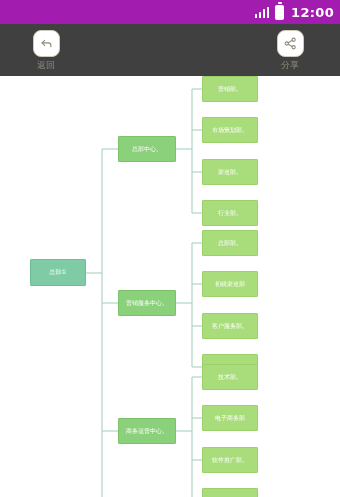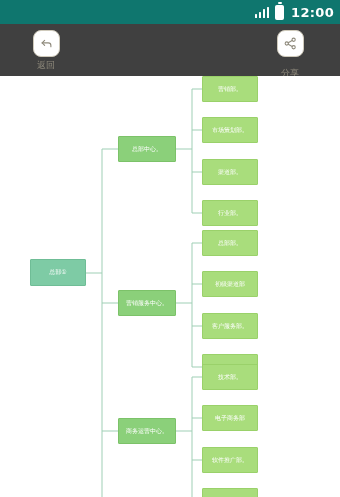--- a/index.html
+++ b/index.html
@@ -14,21 +14,21 @@
     font-family: "DejaVu Sans", "Liberation Sans", sans-serif;
     position: relative;
   }
 
   
   .statusbar {
     position: absolute;
     left: 0; top: 0;
     width: 340px;
     height: 24px;
-    background: #0f766e;
+    background: #a21caf;
     display: flex;
     align-items: center;
     justify-content: flex-end;
     box-sizing: border-box;
     padding-right: 6px;
   }
   .sb-signal {
     display: flex;
     align-items: flex-end;
     gap: 1.5px;
@@ -85,21 +85,21 @@
   }
   .tool {
     position: absolute;
     top: 6px;
     width: 56px;
     display: flex;
     flex-direction: column;
     align-items: center;
   }
   .tool-back  { left: 18px; }
-  .tool-share { left: 262px; gap: 8px; }
+  .tool-share { left: 262px; }
 
   .tool-btn {
     width: 27px;
     height: 27px;
     border: 1.3px solid #cfcabb;
     border-radius: 8px;
     background: #ffffff;
     display: flex;
     align-items: center;
     justify-content: center;

